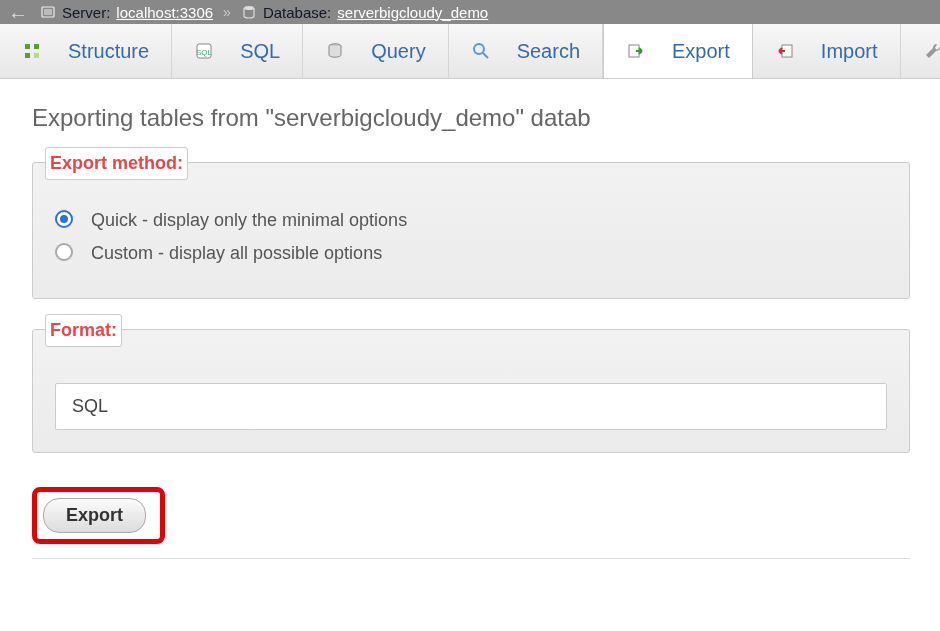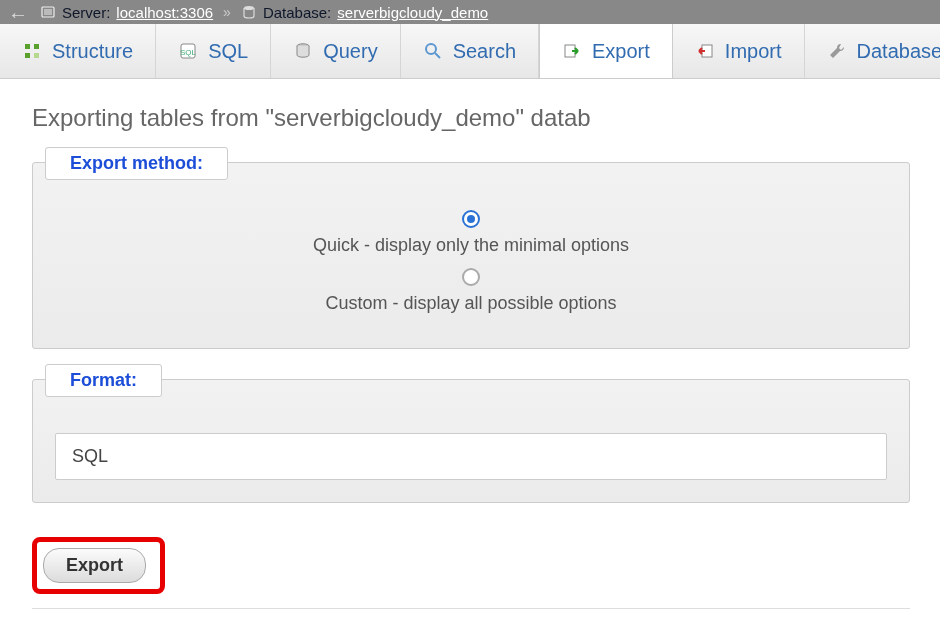--- a/index.html
+++ b/index.html
@@ -48,21 +48,21 @@
     background: linear-gradient(#f7f7f7, #e7e7e7);
     border-bottom: 1px solid #ccc;
     display: flex;
     height: 55px;
     position: relative;
     overflow: hidden;
   }
   .tab {
     display: flex;
     align-items: center;
-    gap: 10px;
+    gap: 26px;
     padding: 0 22px;
     font-size: 20px;
     color: #316bb0;
     border-right: 1px solid #d5d5d5;
     cursor: pointer;
     white-space: nowrap;
     background: transparent;
   }
   .tab.active {
     background: #ffffff;
@@ -104,34 +104,32 @@
     margin-bottom: 30px;
     padding: 35px 22px 22px 22px;
   }
   .legend {
     position: absolute;
     top: -16px;
     left: 12px;
     background: #fff;
     border: 1px solid #ccc;
     border-radius: 3px;
-    padding: 5px 24px;
+    padding: 5px 4px;
     font-size: 18px;
     font-weight: 600;
-    color: #1d4ed8;
+    color: #ef4444;
   }
   .radio-list { margin-top: 12px; }
   .radio-row {
     display: flex;
-    align-items: center;
-    gap: 7px;
+    gap: 18px;
     margin-bottom: 12px;
     font-size: 18px;
     color: #555;
-    flex-direction: column;
   }
   .radio {
     width: 18px; height: 18px;
     border: 2px solid #2b72d6;
     border-radius: 50%;
     background: #fff;
     display: inline-flex;
     align-items: center;
     justify-content: center;
     cursor: pointer;

